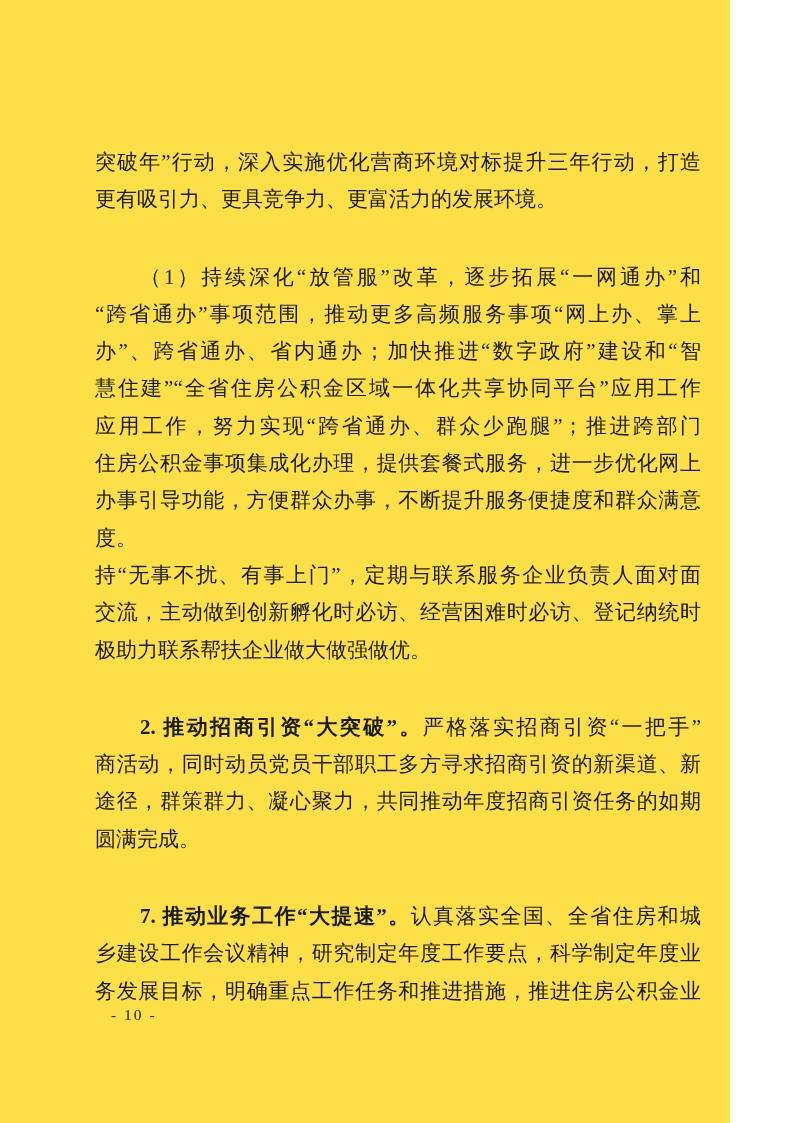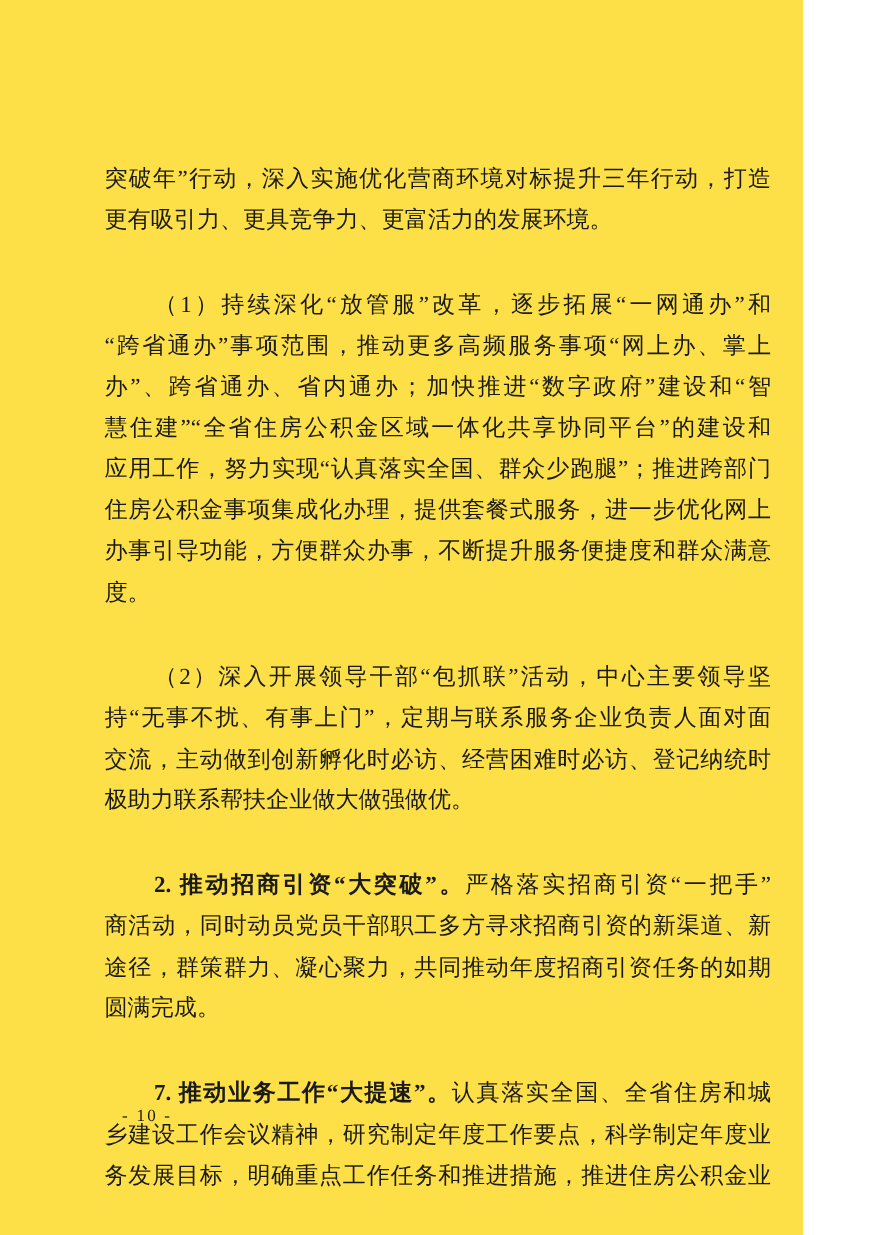--- a/index.html
+++ b/index.html
@@ -59,26 +59,25 @@
 </head>
 <body>
 
 <div class="page">
   <div class="content">
       <div class="line justify"><span class="">突破年”行动，深入实施优化营商环境对标提升三年行动，打造</span></div>
       <div class="line"><span class="">更有吸引力、更具竞争力、更富活力的发展环境。</span></div>
       <div class="line indent justify"><span class="">（1）持续深化“放管服”改革，逐步拓展“一网通办”和</span></div>
       <div class="line justify"><span class="">“跨省通办”事项范围，推动更多高频服务事项“网上办、掌上</span></div>
       <div class="line justify"><span class="">办”、跨省通办、省内通办；加快推进“数字政府”建设和“智</span></div>
-      <div class="line justify"><span class="">慧住建”“全省住房公积金区域一体化共享协同平台”的建设和</span></div>
-      <div class="line justify"><span class="">应用工作，努力实现“认真落实全国、群众少跑腿”；推进跨部门</span></div>
+      <div class="line justify"><span class="">慧住建”“全省住房公积金区域一体化共享协同平台”应用工作</span></div>
+      <div class="line justify"><span class="">应用工作，努力实现“跨省通办、群众少跑腿”；推进跨部门</span></div>
       <div class="line justify"><span class="">住房公积金事项集成化办理，提供套餐式服务，进一步优化网上</span></div>
       <div class="line justify"><span class="">办事引导功能，方便群众办事，不断提升服务便捷度和群众满意</span></div>
       <div class="line"><span class="">度。</span></div>
-      <div class="line indent justify"><span class="">（2）深入开展领导干部“包抓联”活动，中心主要领导坚</span></div>
       <div class="line justify"><span class="">持“无事不扰、有事上门”，定期与联系服务企业负责人面对面</span></div>
       <div class="line justify"><span class="">交流，主动做到创新孵化时必访、经营困难时必访、登记纳统时</span></div>
       <div class="line"><span class="">极助力联系帮扶企业做大做强做优。</span></div>
       <div class="line indent justify"><span class="bold">2. 推动招商引资“大突破”。</span><span class="">严格落实招商引资“一把手”</span></div>
       <div class="line justify"><span class="">商活动，同时动员党员干部职工多方寻求招商引资的新渠道、新</span></div>
       <div class="line justify"><span class="">途径，群策群力、凝心聚力，共同推动年度招商引资任务的如期</span></div>
       <div class="line"><span class="">圆满完成。</span></div>
       <div class="line indent justify"><span class="bold">7. 推动业务工作“大提速”。</span><span class="">认真落实全国、全省住房和城</span></div>
       <div class="line justify"><span class="">乡建设工作会议精神，研究制定年度工作要点，科学制定年度业</span></div>
       <div class="line justify"><span class="">务发展目标，明确重点工作任务和推进措施，推进住房公积金业</span></div>

